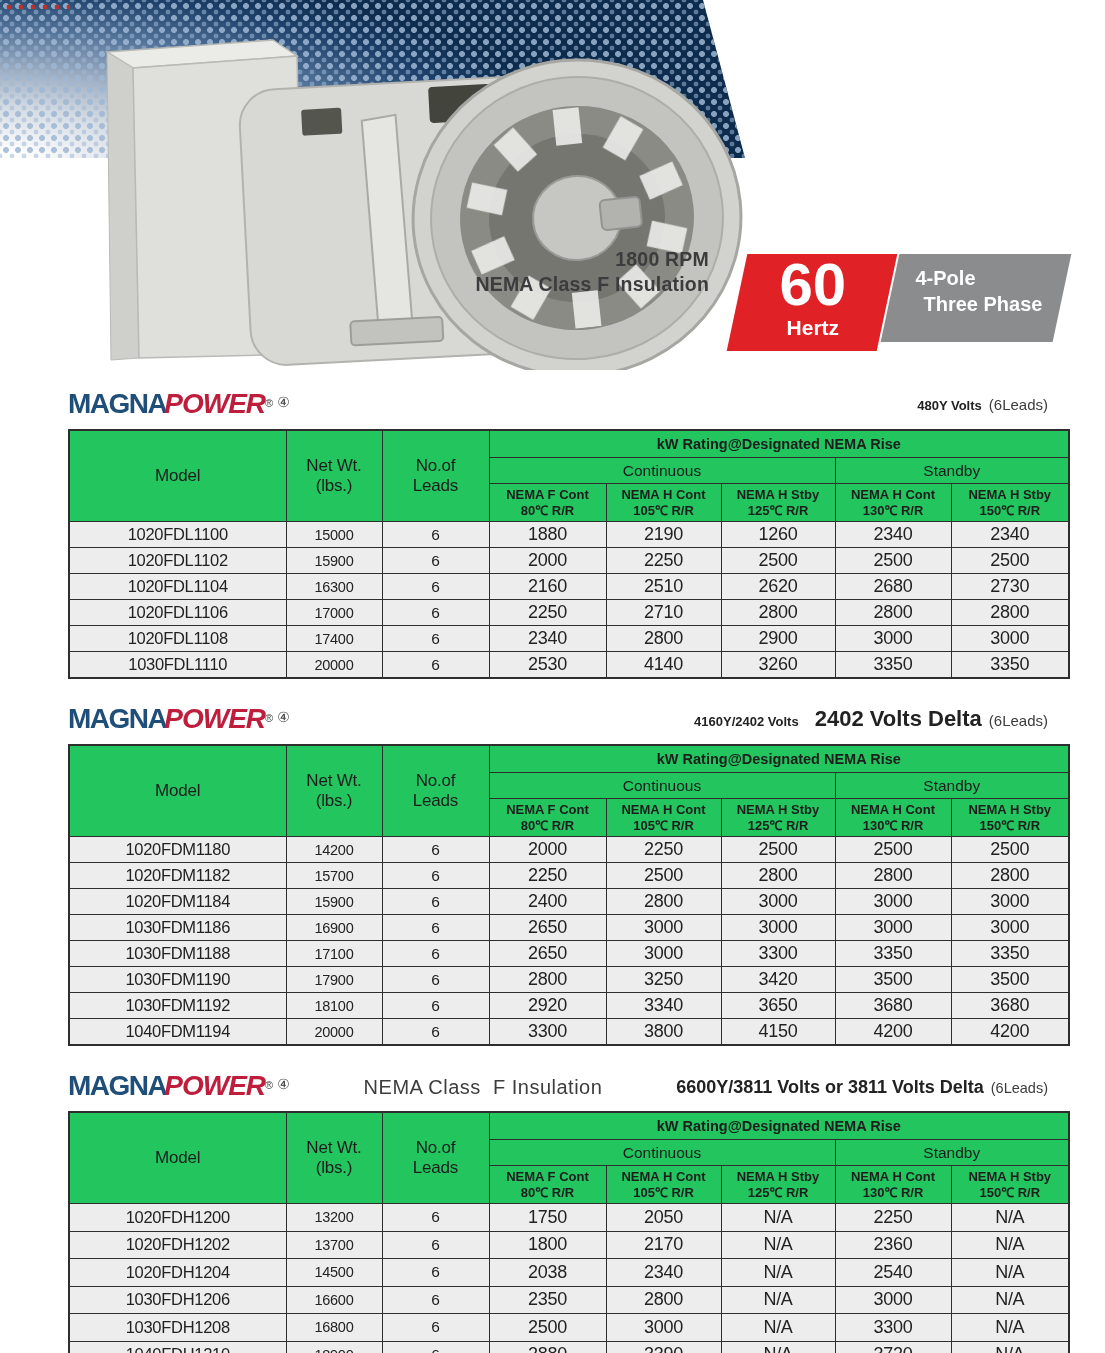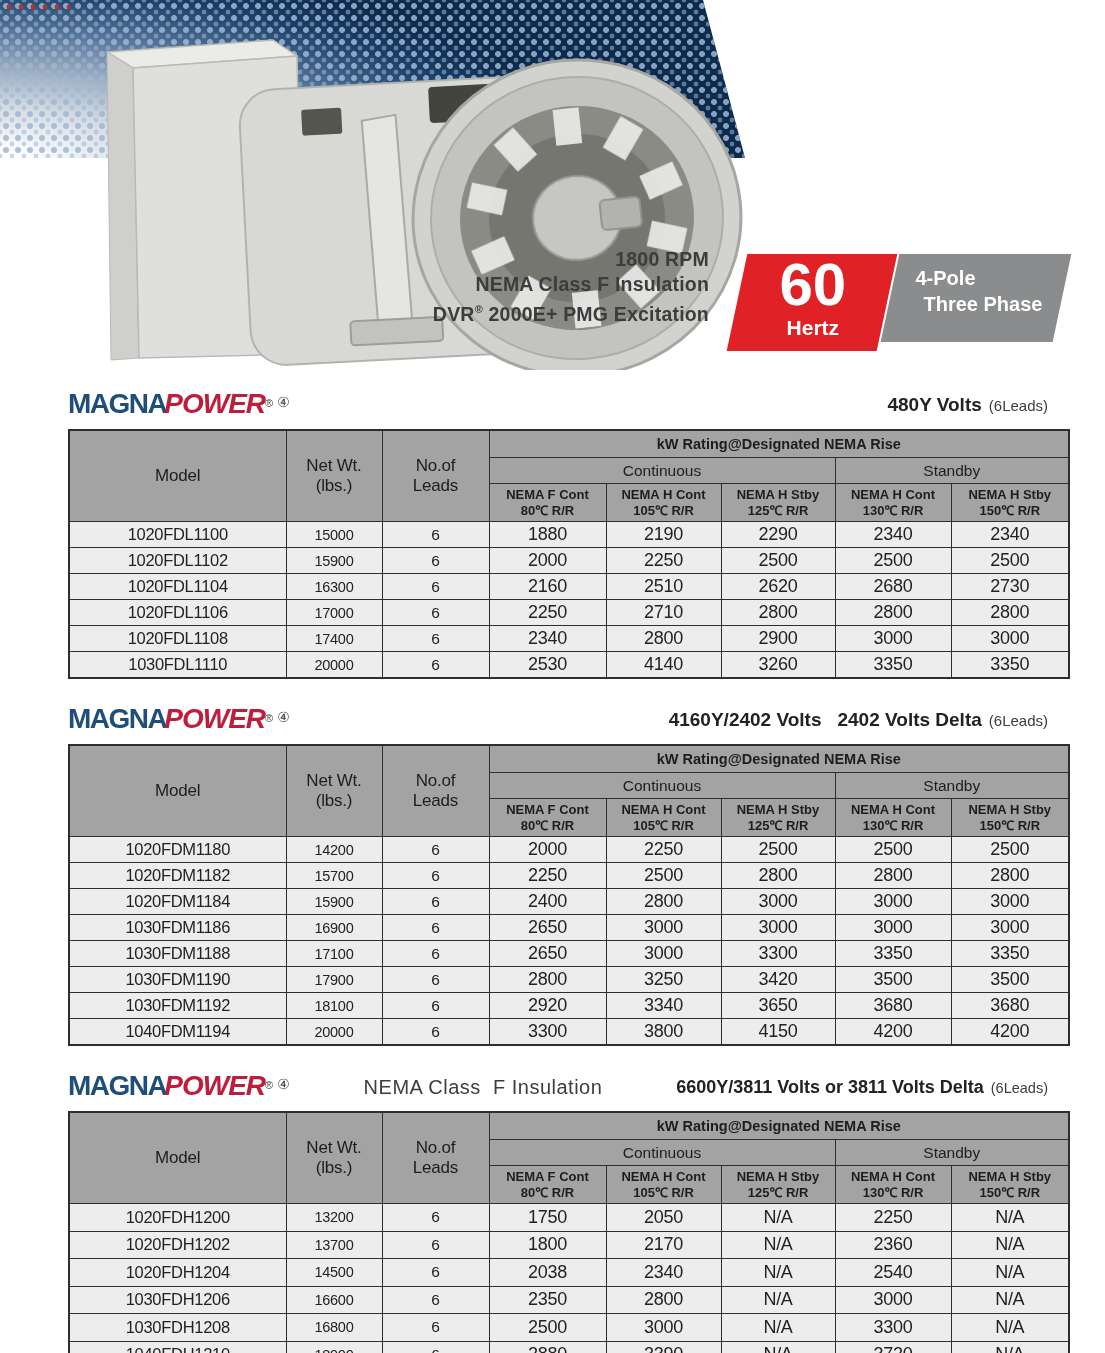--- a/index.html
+++ b/index.html
@@ -37,28 +37,28 @@
   .sections{position:absolute;left:68px;top:385px;width:1000px;}
   .sec-head{display:flex;align-items:center;justify-content:space-between;
     height:40px;margin-bottom:4px;}
   .logo{white-space:nowrap;line-height:30px;}
   .logo .magna{font-size:28px;font-weight:700;letter-spacing:-1.5px;color:#1F4E79;}
   .logo .power{font-size:28px;font-weight:800;font-style:italic;letter-spacing:-1px;color:#BE1E3C;margin-left:-2px;}
   .logo sup{font-size:11px;color:#444;}
   .logo .circ{font-size:14px;color:#444;vertical-align:super;margin-left:4px;}
   .mid-label{font-size:20px;color:#3d3d3f;letter-spacing:.5px;line-height:30px;}
   .sec-title{text-align:right;padding-right:20px;white-space:nowrap;line-height:26px;}
-  .sec-title .main{font-size:19px;font-weight:800;color:#222;}
-  .sec-title .main2{font-size:19px;font-weight:800;color:#222;margin-left:16px;}
+  .sec-title .main{font-size:13px;font-weight:800;color:#222;}
+  .sec-title .main2{font-size:22px;font-weight:800;color:#222;margin-left:16px;}
   .sec-title .note{font-size:15px;font-weight:400;color:#3c3c3c;margin-left:7px;}
 
   table.rt{width:1000px;border-collapse:collapse;table-layout:fixed;
     border:2.5px solid #2e2e2e;margin-bottom:21px;}
   table.rt th,table.rt td{border:1.5px solid #2e2e2e;text-align:center;vertical-align:middle;padding:0;}
-  table.rt thead th{background:#a3a3a3;font-weight:400;color:#1d1d1d;}
+  table.rt thead th{background:#22c55e;font-weight:400;color:#1d1d1d;}
   .h-big{font-size:17px;letter-spacing:-0.2px;}
   .h-big .sub{display:block;line-height:20px;}
   .h-kw{font-size:14.5px;font-weight:700 !important;height:26px;}
   .h-grp{font-size:15.5px;height:25px;}
   .h-sub{height:37px;}
   .h-sub .l{display:block;font-size:13px;font-weight:700;line-height:15.5px;}
   table.rt tbody td{background:#EDEDEE;height:25px;font-size:18px;color:#222;letter-spacing:-0.3px;}
   table.rt tbody td.c0{font-size:16.5px;}
   table.rt tbody td.c1{font-size:14.5px;}
   table.rt tbody td.c2{font-size:15.5px;}
@@ -111,21 +111,20 @@
           <rect x="-13" y="-110" width="26" height="36" transform="rotate(324)"></rect>
         </g>
         <ellipse rx="44" ry="42" fill="#C6C7C2" stroke="#9a9b96" stroke-width="2"></ellipse>
         <rect x="24" y="-15" width="40" height="30" rx="5" fill="#B2B3AE" stroke="#93948f" stroke-width="2"></rect>
       </g>
     </svg>
 
     <div class="specs">
       <div>1800 RPM</div>
       <div>NEMA Class F Insulation</div>
-      <div><span>DVR</span><sup>®</sup><span> 2000E+ PMG Excitation</span></div>
     </div>
 
     <div class="badge badge-red" style="background:#E02227">
       <div class="unskew">
         <div class="num">60</div>
         <div class="unit">Hertz</div>
       </div>
     </div>
     <div class="badge badge-gray" style="background:#8A8C8E">
       <div class="unskew">
@@ -194,21 +193,21 @@
             </th>
         </tr>
       </thead>
       <tbody>
           <tr>
             <td class="c0">1020FDL1100</td>
             <td class="c1">15000</td>
             <td class="c2">6</td>
             <td class="c3">1880</td>
             <td class="c4">2190</td>
-            <td class="c5">2290</td>
+            <td class="c5">1260</td>
             <td class="c6">2340</td>
             <td class="c7">2340</td>
           </tr>
           <tr>
             <td class="c0">1020FDL1102</td>
             <td class="c1">15900</td>
             <td class="c2">6</td>
             <td class="c3">2000</td>
             <td class="c4">2250</td>
             <td class="c5">2500</td>

